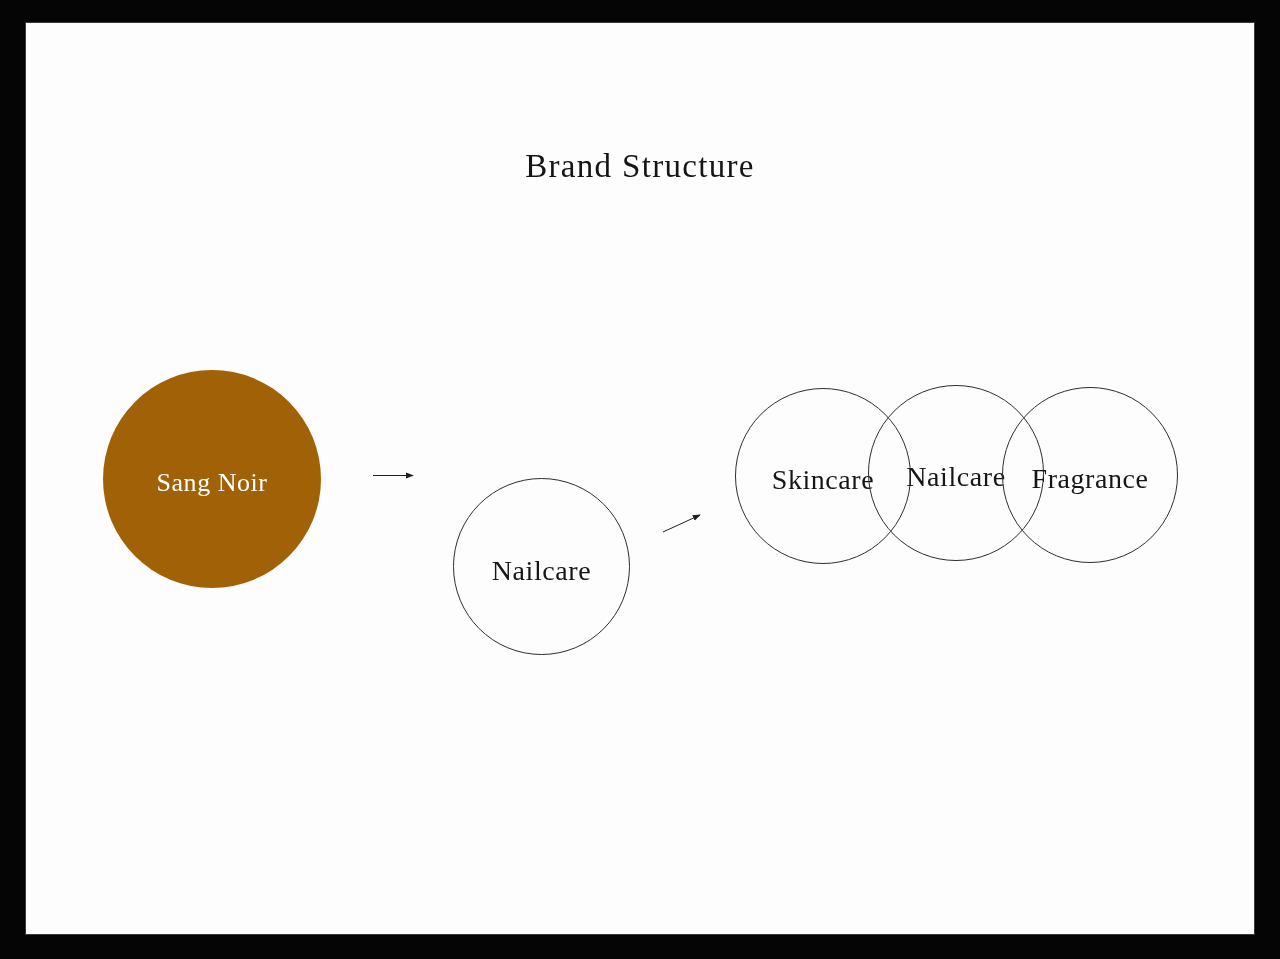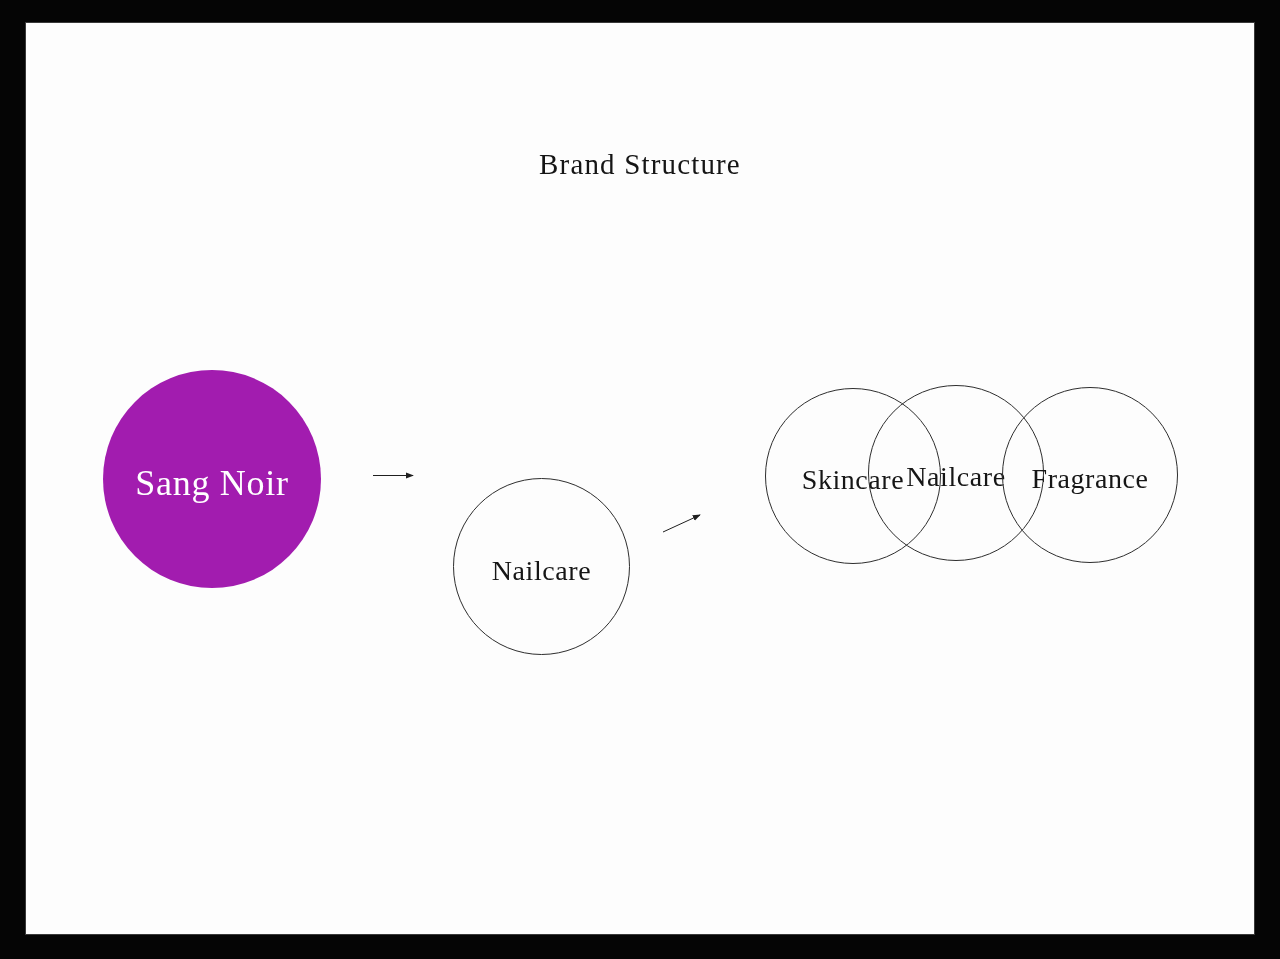--- a/index.html
+++ b/index.html
@@ -25,21 +25,21 @@
     height: 913px;
     background: #fdfdfd;
     box-shadow: 0 0 0 1px #3a3a3a inset;
   }
   .diagram-title {
     position: absolute;
     left: 0;
     top: 126px;
     width: 100%;
     text-align: center;
-    font-size: 29px;
+    font-size: 33px;
     letter-spacing: 0.04em;
     color: #151515;
   }
   .node {
     position: absolute;
     border-radius: 50%;
     display: flex;
     align-items: center;
     justify-content: center;
     font-size: 28px;
@@ -51,27 +51,27 @@
   .node > span { transform: translateY(4px); }
   .node.outline {
     border: 1px solid #2e2e2e;
     background: transparent;
   }
   .node.root {
     left: 78px;
     top: 348px;
     width: 218px;
     height: 218px;
-    background: #a21caf;
+    background: #a16207;
     color: #ffffff;
-    font-size: 36px;
+    font-size: 26px;
   }
   .node.apparel   { left: 428px; top: 278px; width: 177px; height: 177px; }
   .node.cosmetics { left: 428px; top: 456px; width: 177px; height: 177px; }
-  .node.skincare  { left: 740px; top: 366px; width: 176px; height: 176px; }
+  .node.skincare  { left: 710px; top: 366px; width: 176px; height: 176px; }
   .node.nailcare  { left: 843px; top: 363px; width: 176px; height: 176px; }
   .node.fragrance { left: 977px; top: 365px; width: 176px; height: 176px; }
   .edges-layer {
     position: absolute;
     left: 0;
     top: 0;
     width: 1230px;
     height: 913px;
     pointer-events: none;
   }

